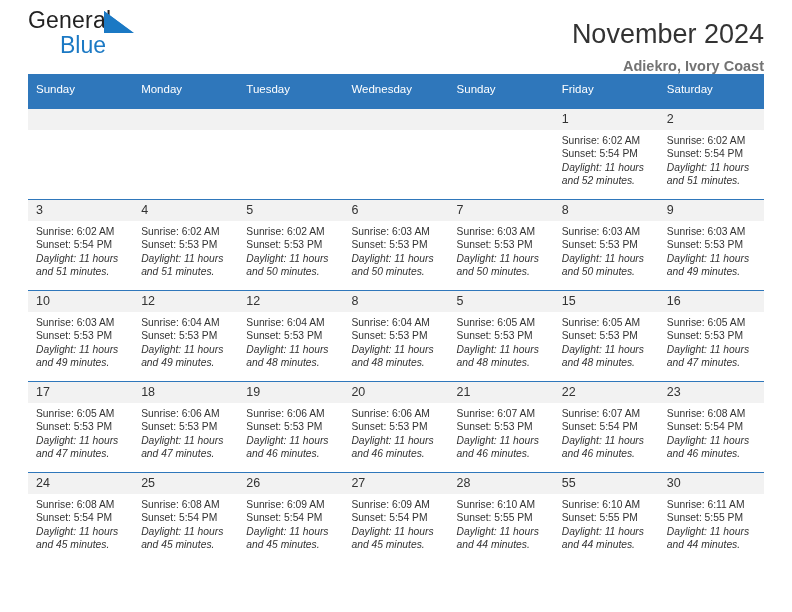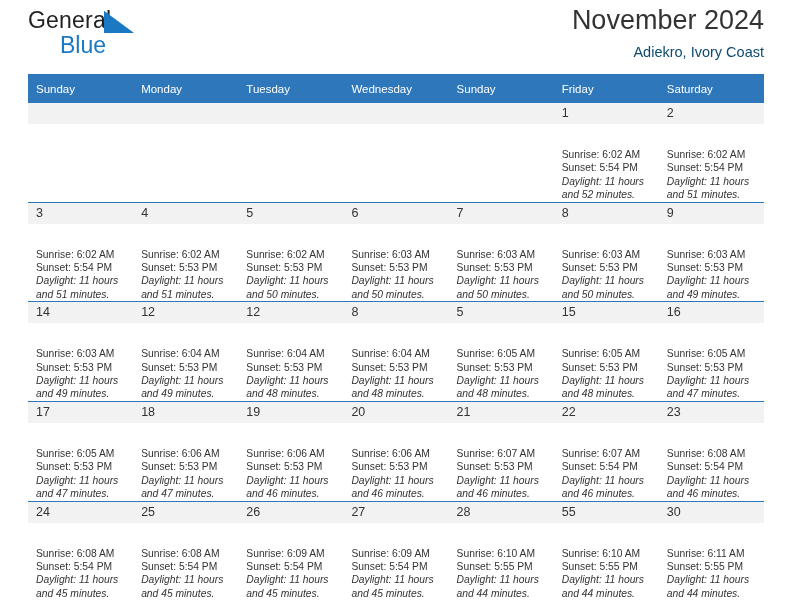--- a/index.html
+++ b/index.html
@@ -53,51 +53,51 @@
   }
   .brand-flag {
     position: absolute;
     left: 76px;
     top: 3px;
     width: 30px;
     height: 22px;
   }
   .title-wrap {
     text-align: right;
-    padding-top: 4px;
+    padding-top: 18px;
   }
   .cal-title {
     font-size: 27px;
     color: #333333;
     line-height: 32px;
     font-weight: normal;
     margin: 0;
   }
   .cal-subtitle {
     font-size: 14.5px;
-    color: #0c4a6e;
+    color: #737373;
     line-height: 20px;
     margin: 6px 0 0 0;
-    font-weight: normal;
+    font-weight: bold;
   }
 
   
   .calendar {
     width: 736px;
     border-collapse: collapse;
     table-layout: fixed;
     margin-top: 2px;
   }
   .calendar th {
     background: #2f77bb;
     color: #ffffff;
     font-size: 11.5px;
     font-weight: normal;
     text-align: left;
-    padding: 5px 0 5px 8px;
+    padding: 5px 0 11px 8px;
     height: 19px;
     border: none;
   }
   .calendar td {
     vertical-align: top;
     padding: 0;
     height: 90px;
     border-top: 1px solid #2f77bb;
     border-right: none;
     border-left: none;
@@ -117,21 +117,20 @@
     height: 15px;
   }
   td.empty .daynum {
     color: transparent;
   }
   .info {
     padding: 4px 6px 0 8px;
     font-size: 10.3px;
     line-height: 13.4px;
     color: #333333;
-    margin-top: 20px;
   }
   .info div { white-space: nowrap; }
   .info .wrap2 { white-space: normal; font-style: italic; }
 </style>
 </head>
 <body>
 
 <div class="page">
 
   <div class="header">
@@ -251,21 +250,21 @@
             <span class="daynum">9</span>
             <div class="info">
               <div>Sunrise: 6:03 AM</div>
               <div>Sunset: 5:53 PM</div>
               <div class="wrap2">Daylight: 11 hours and 49 minutes.</div>
             </div>
           </td>
         </tr>
         <tr class="week">
           <td>
-            <span class="daynum">14</span>
+            <span class="daynum">10</span>
             <div class="info">
               <div>Sunrise: 6:03 AM</div>
               <div>Sunset: 5:53 PM</div>
               <div class="wrap2">Daylight: 11 hours and 49 minutes.</div>
             </div>
           </td>
           <td>
             <span class="daynum">12</span>
             <div class="info">
               <div>Sunrise: 6:04 AM</div>

